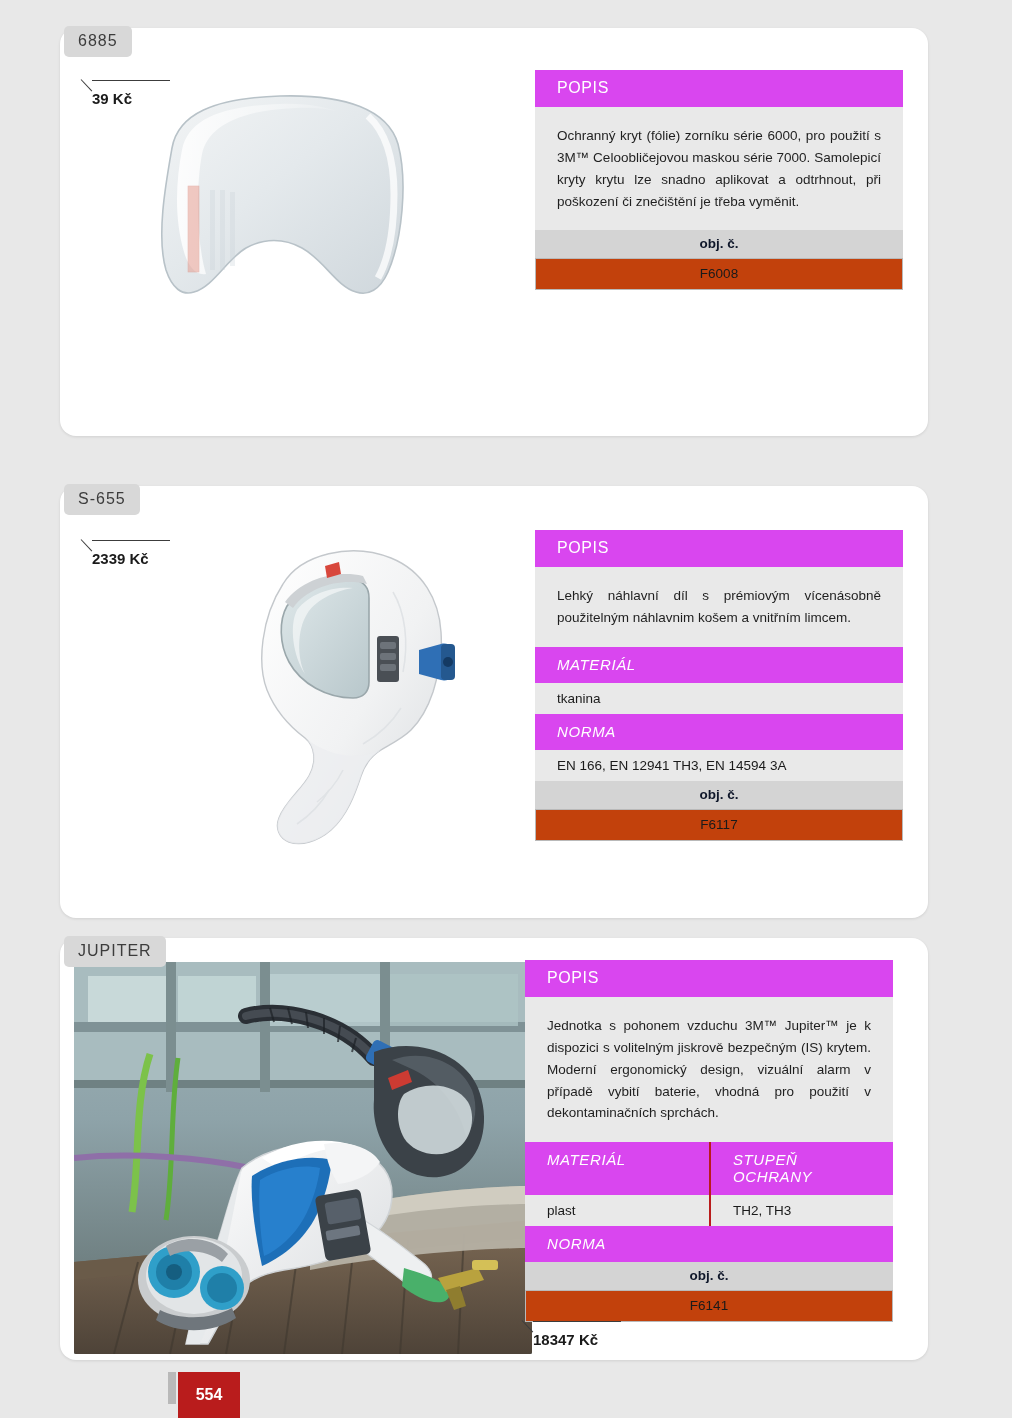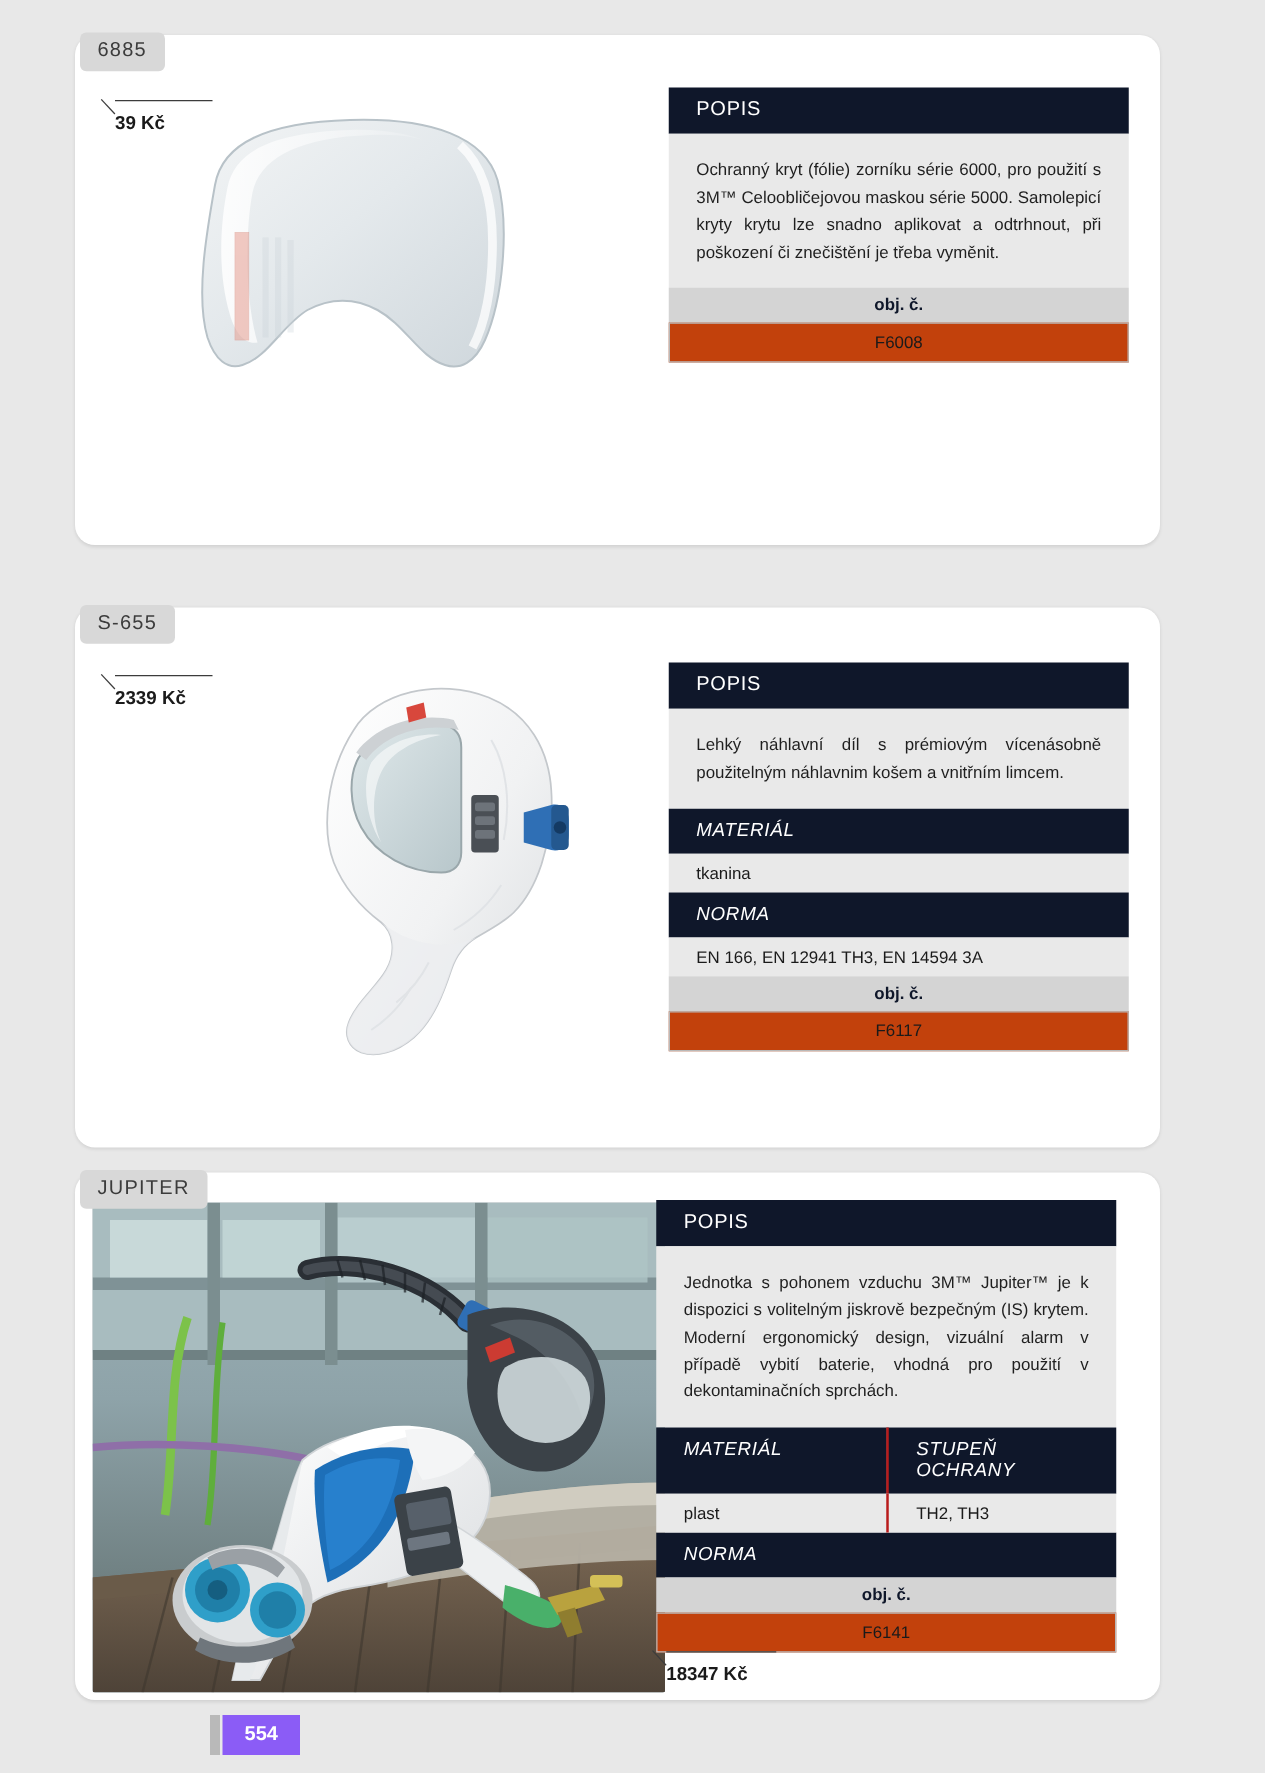--- a/index.html
+++ b/index.html
@@ -97,21 +97,21 @@
   
   .info {
     position: absolute;
     width: 368px;
   }
   #info-6885   { left: 535px; top: 70px; }
   #info-s655   { left: 535px; top: 530px; }
   #info-jupiter{ left: 525px; top: 960px; }
 
   .band {
-    background: #0f172a;
+    background: #d946ef;
     color: #ffffff;
     font-size: 16px;
     letter-spacing: 0.6px;
     padding: 9px 22px 10px 22px;
     box-sizing: border-box;
   }
   .band.small { font-size: 15px; font-style: italic; }
   .band-light {
     background: #e9e9e9;
     color: #1a1a1a;
@@ -159,22 +159,22 @@
     top: 1372px;
     width: 8px;
     height: 32px;
     background: #b9b9b9;
   }
   #page-num {
     position: absolute;
     left: 178px;
     top: 1372px;
     width: 62px;
-    height: 32px;
-    background: #8b5cf6;
+    height: 46px;
+    background: #b91c1c;
     color: #ffffff;
     font-size: 16px;
     font-weight: bold;
     display: flex;
     align-items: center;
     justify-content: center;
   }
 
   
   .lens-wrap { position: relative; width: 100%; height: 100%; }
@@ -230,21 +230,21 @@
           <rect x="90" y="100" width="5" height="80"></rect>
           <rect x="100" y="102" width="5" height="74"></rect>
         </g>
         <path d="M238,26 C256,42 264,70 264,104 C264,140 258,170 248,188" fill="none" stroke="#ffffff" stroke-width="7" opacity="0.75"></path>
       </svg>
     </div>
   </div>
 
   <div class="info" id="info-6885">
     <div class="band">POPIS</div>
-    <div class="desc">Ochranný kryt (fólie) zorníku série 6000, pro použití s 3M™ Celoobličejovou maskou série 5000. Samolepicí kryty krytu lze snadno aplikovat a odtrhnout, při poškození či znečištění je třeba vyměnit.</div>
+    <div class="desc">Ochranný kryt (fólie) zorníku série 6000, pro použití s 3M™ Celoobličejovou maskou série 7000. Samolepicí kryty krytu lze snadno aplikovat a odtrhnout, při poškození či znečištění je třeba vyměnit.</div>
     <div class="objc-head">obj. č.</div>
     <div class="objc-val">F6008</div>
   </div>
 
   <div class="card" id="card-s655"></div>
 
   <div class="code-badge" id="badge-s655">S-655</div>
 
   <div class="price" id="price-s655">
     <span class="bar"></span>

